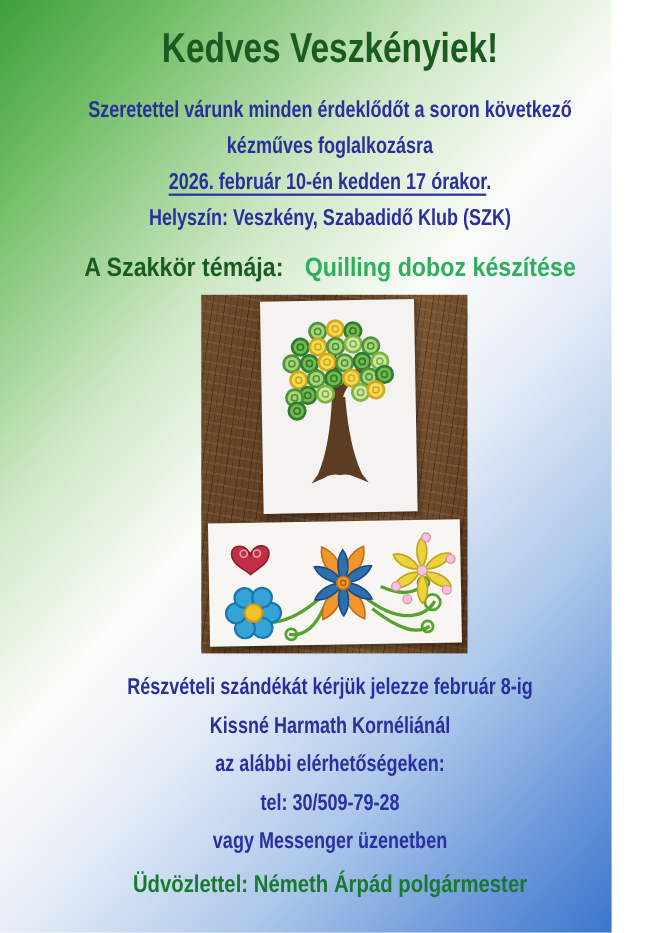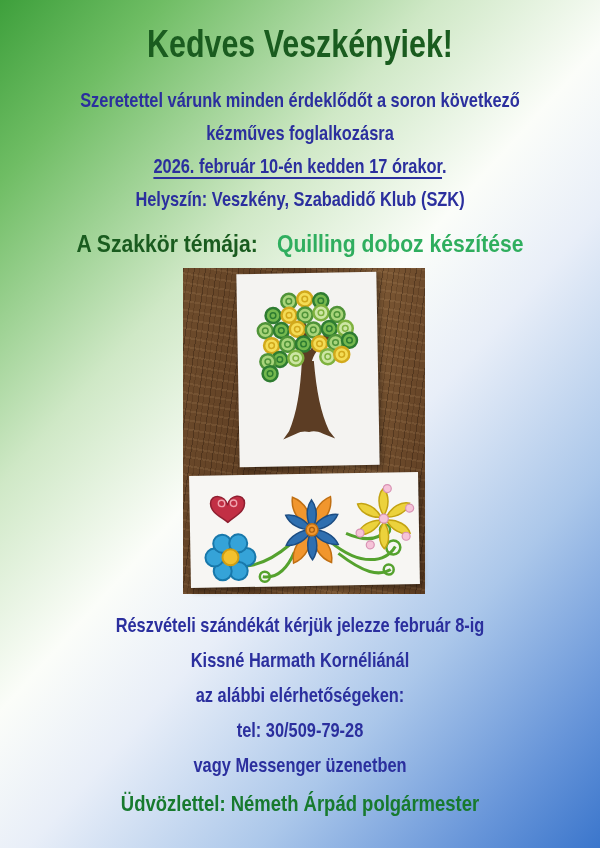--- a/index.html
+++ b/index.html
@@ -1,18 +1,18 @@
 <!DOCTYPE html>
 <html style="--bg-green-start: #3ea03c; --bg-blue-end: #3b76cc; --title-green: #1a5c1f; --body-blue: #2b2f9e; --topic-green: #2fae5e; --signature-green: #177a2e;"><head>
 <meta charset="utf-8">
 <style>
   html,body{margin:0;padding:0;}
   .flyer{
     position:relative;
-    width:600px;height:848px;
+    width:556px;height:848px;
     overflow:hidden;
     font-family:"Liberation Sans", sans-serif;
     background:linear-gradient(132deg,
       var(--bg-green-start,#3ea03c) 0%,
       #6fbd64 12%,
       #cfe8c6 32%,
       #fbfdf9 47%,
       #e8eef8 58%,
       #abc7ea 75%,
       #6795d9 90%,

